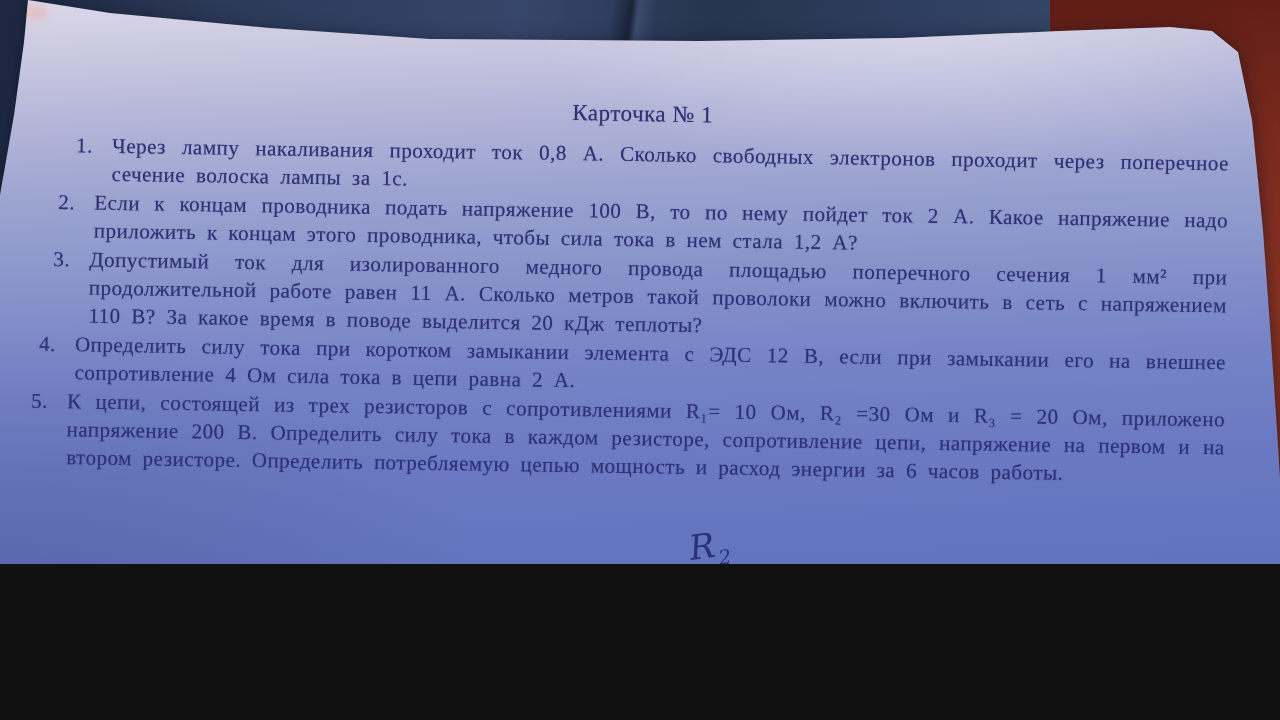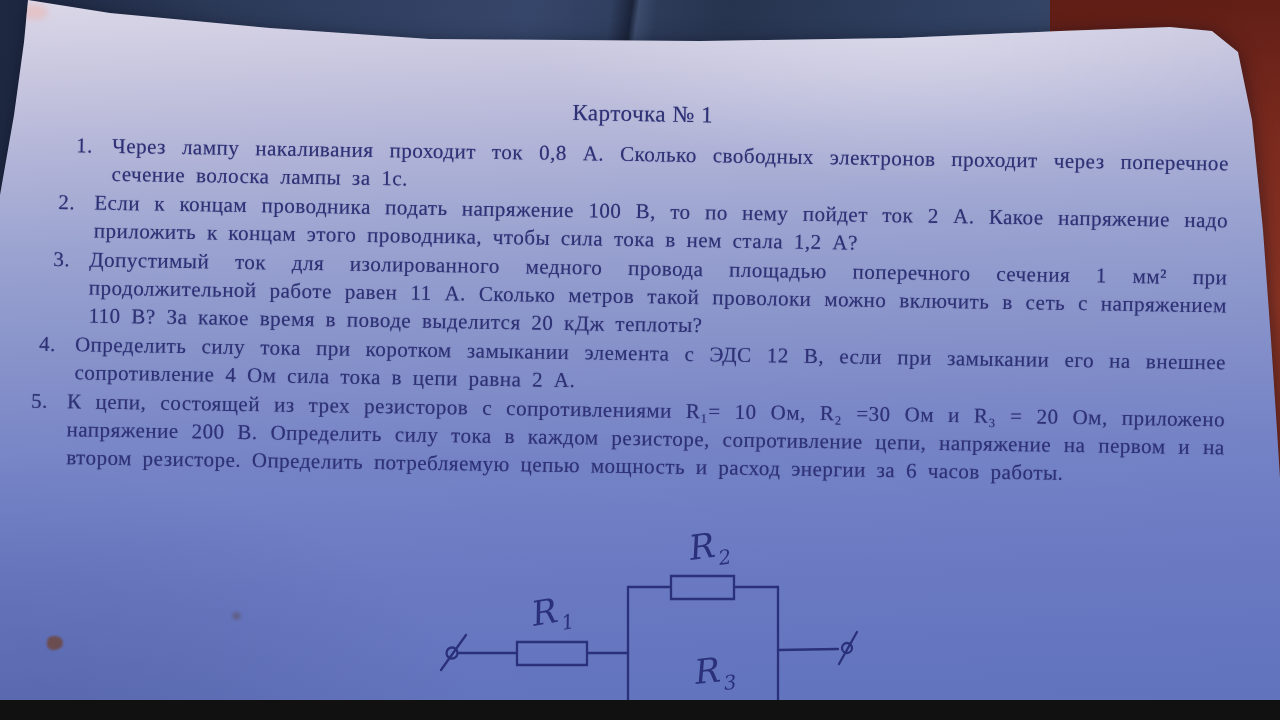--- a/index.html
+++ b/index.html
@@ -1,17 +1,17 @@
 <!DOCTYPE html>
 <html><head>
 <meta charset="utf-8">
 <style>
   html,body{margin:0;padding:0;background:#111;}
   .photo{
-    position:relative;width:1280px;height:700px;overflow:hidden;
+    position:relative;width:1280px;height:564px;overflow:hidden;
     font-family:"Liberation Serif","DejaVu Serif",serif;
   }
   
   .denim-bg{
     position:absolute;inset:0;
     background:
       linear-gradient(100deg,#1d2740 0%,#2c3a59 16%,#36466a 38%,#27344f 52%,#2e3e5e 66%,#3a4a6c 84%,#33425f 100%);
   }
   .denim-seam{
     position:absolute;left:608px;top:0;width:46px;height:60px;

